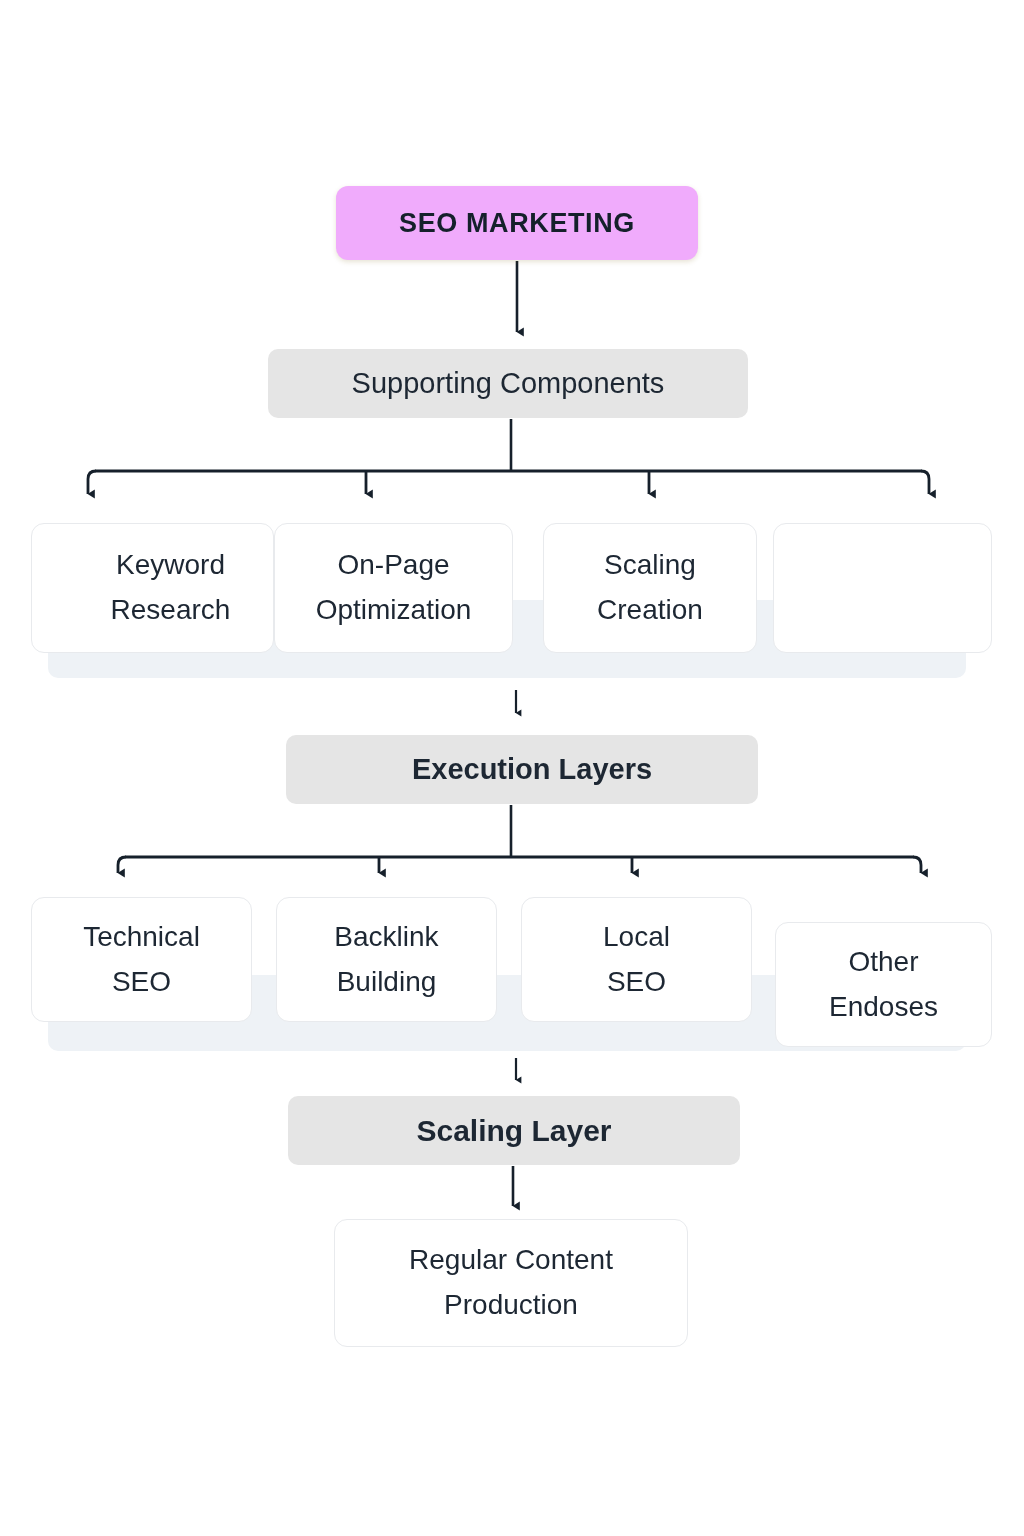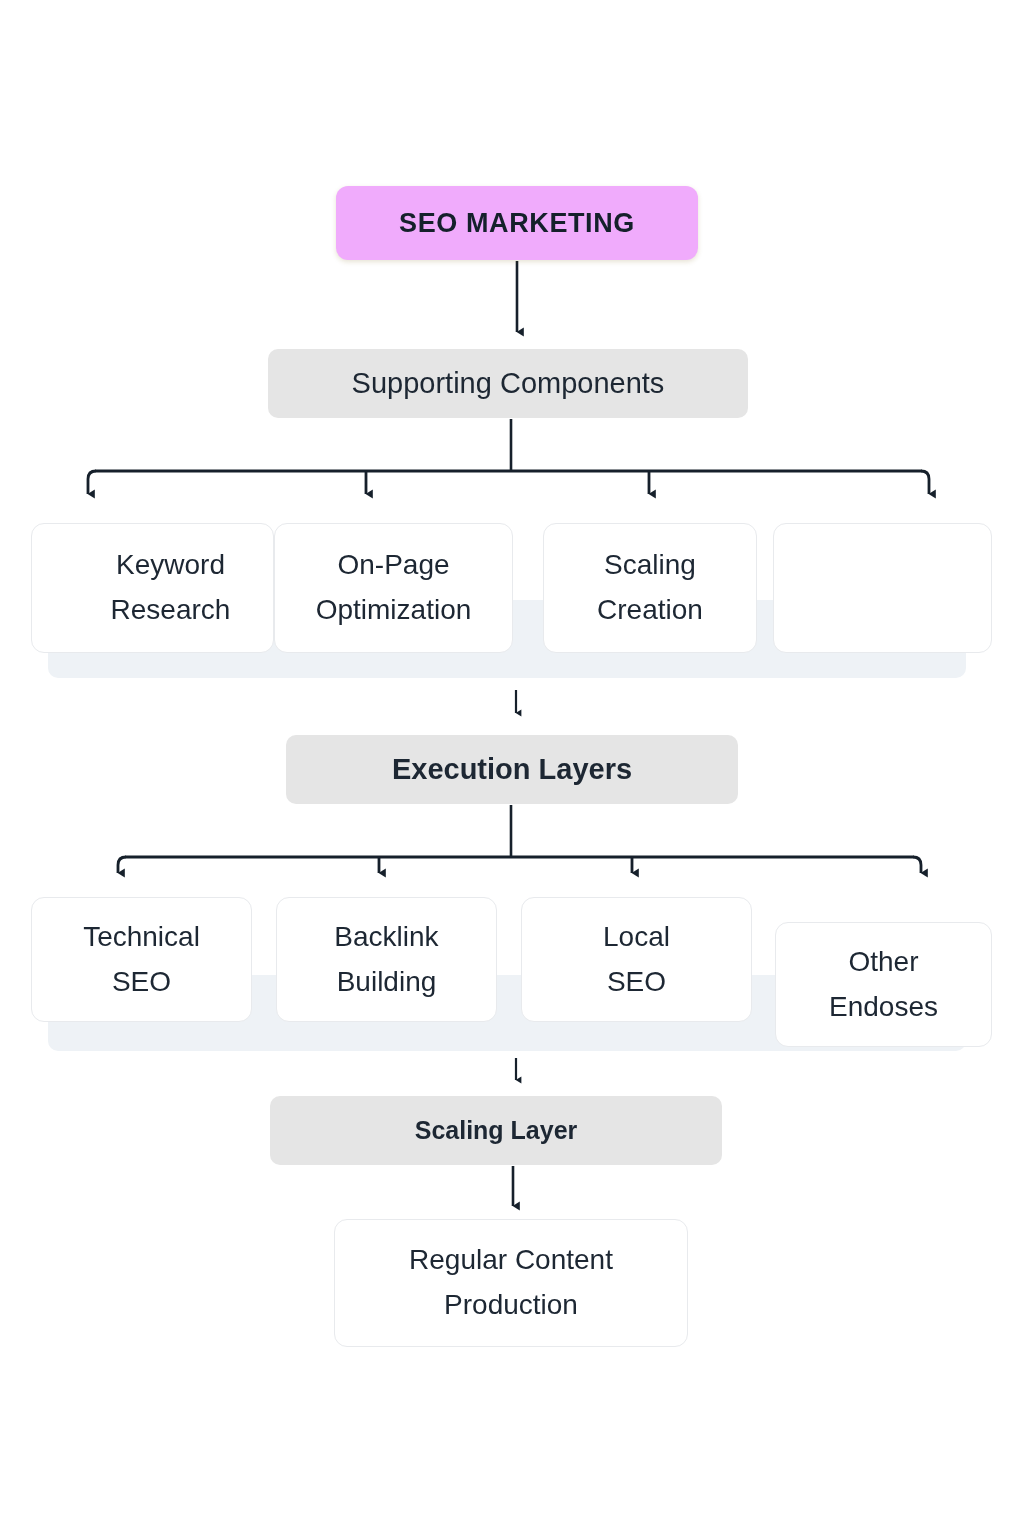--- a/index.html
+++ b/index.html
@@ -57,25 +57,26 @@
     left: 268px; top: 349px;
     width: 480px; height: 69px;
     font-size: 29px;
     font-weight: normal;
   }
   .section-pill.pill-execution {
     left: 286px; top: 735px;
     width: 452px; height: 69px;
     font-size: 29px;
     font-weight: bold;
+    padding-left: 20px;
   }
   .section-pill.pill-scaling {
-    left: 270px; top: 1096px;
+    left: 288px; top: 1096px;
     width: 452px; height: 69px;
-    font-size: 25px;
+    font-size: 30px;
     font-weight: bold;
   }
 
   
   .row-band {
     position: absolute;
     background: #eef2f6;
     border-radius: 10px;
   }
   .band-row1 { left: 48px; top: 600px; width: 918px; height: 78px; }

